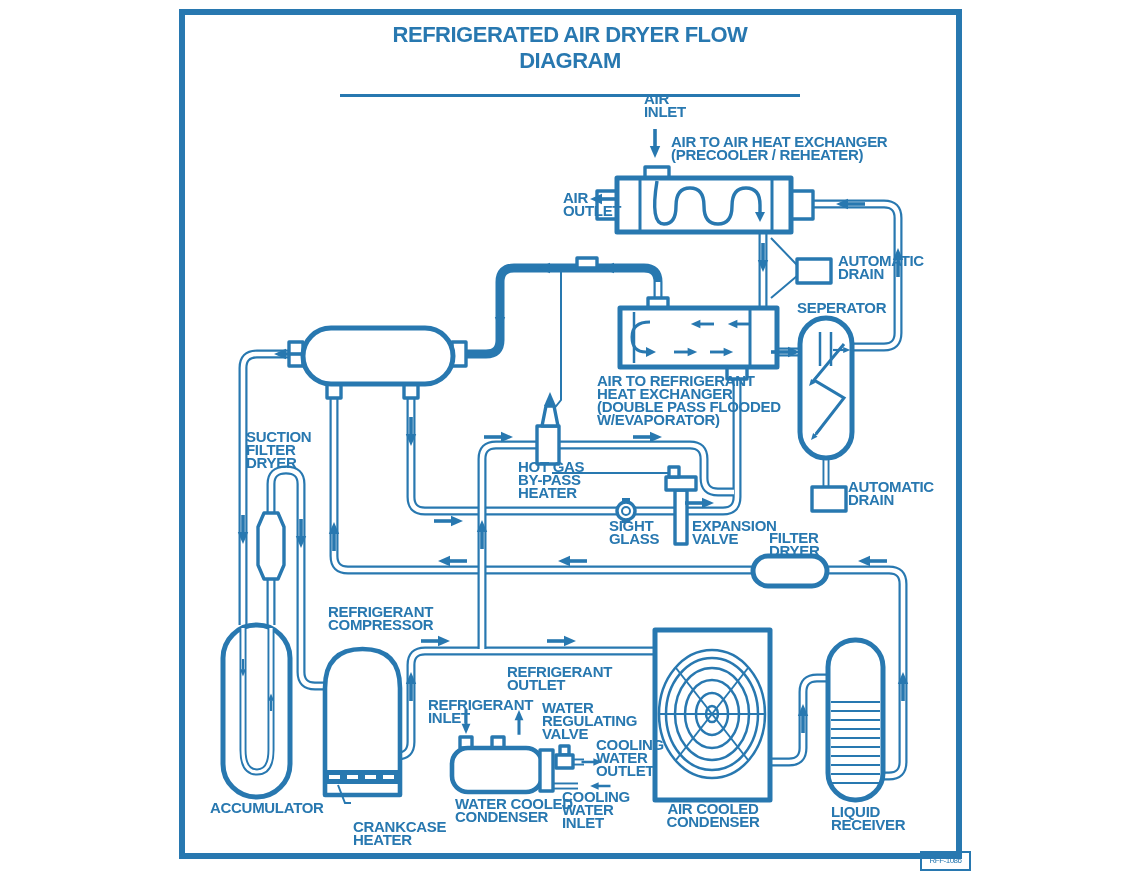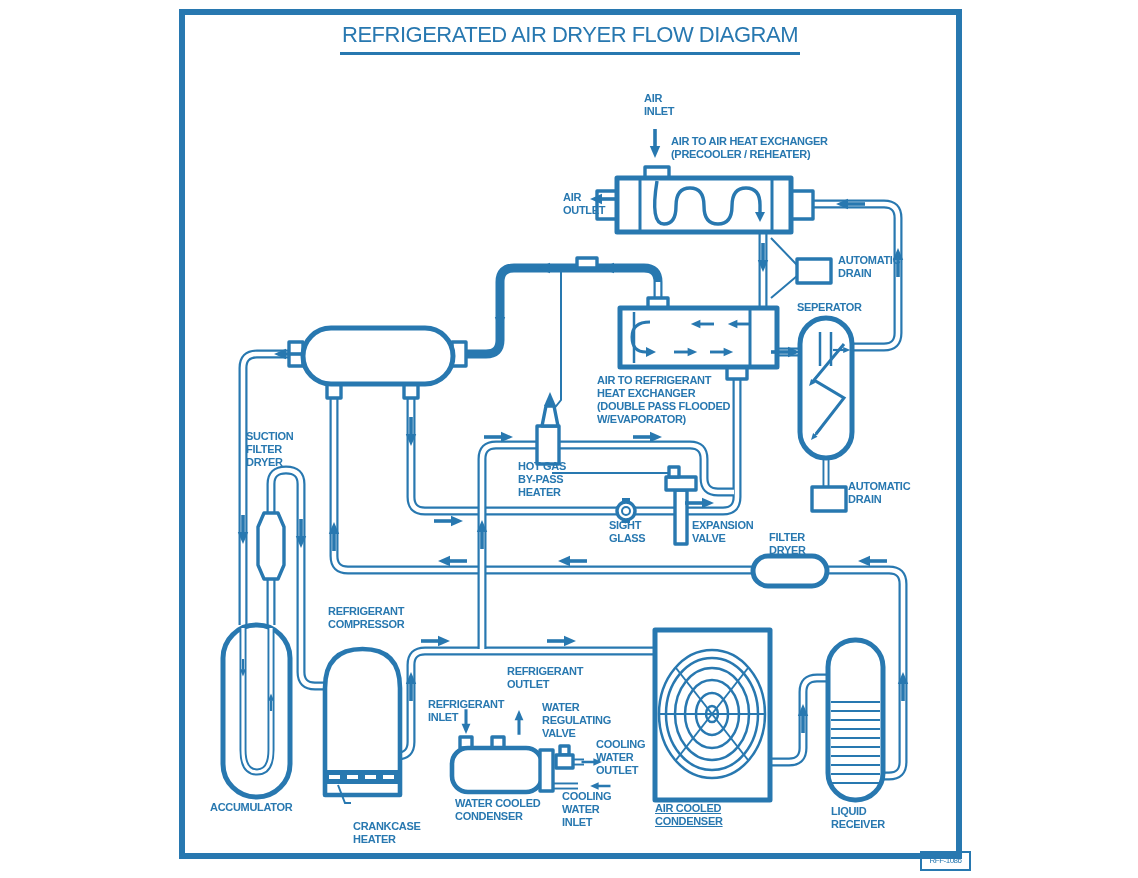--- a/index.html
+++ b/index.html
@@ -11,26 +11,26 @@
   .po2{fill:none;stroke:var(--ink);stroke-width:7;stroke-linejoin:round}
   .pi2{fill:none;stroke:#fff;stroke-width:3.2;stroke-linejoin:round}
   .v{fill:#fff;stroke:var(--ink);stroke-width:4.6;stroke-linejoin:round}
   .v5{fill:#fff;stroke:var(--ink);stroke-width:5;stroke-linejoin:round}
   .v3{fill:#fff;stroke:var(--ink);stroke-width:3.4;stroke-linejoin:round}
   .ln{fill:none;stroke:var(--ink)}
   .cap{fill:none;stroke:var(--ink);stroke-width:2}
   .ar line{stroke:var(--ink);stroke-width:3.6}
   .ar path{fill:var(--ink);stroke:none}
   .fill{fill:var(--ink);stroke:none}
-  .lbl{position:absolute;color:var(--ink);font-weight:bold;font-size:11px;line-height:13px;
+  .lbl{position:absolute;color:var(--ink);font-weight:bold;font-size:15px;line-height:13px;
        letter-spacing:-0.3px;white-space:pre-line;}
-  .ctr{text-align:left;text-decoration:underline;}
+  .ctr{text-align:center;}
   #title{position:absolute;left:340px;top:22px;width:460px;text-align:center;color:var(--ink);
-       font-weight:normal;font-size:22px;letter-spacing:-0.5px;border-bottom:3px solid var(--ink);
-       padding-bottom:4px;}
+       font-weight:bold;font-size:22px;letter-spacing:-0.5px;border-bottom:3px solid var(--ink);
+       padding-bottom:20px;}
   #docid{position:absolute;left:920px;top:851px;width:47px;height:16px;border:2px solid var(--ink);
        color:var(--ink);font-size:8px;line-height:16px;text-align:center;letter-spacing:-0.5px;}
 </style>
 </head>
 <body>
 
 <div id="stage">
 
 <svg id="art" width="1138" height="878" viewBox="0 0 1138 878">
   <defs>

